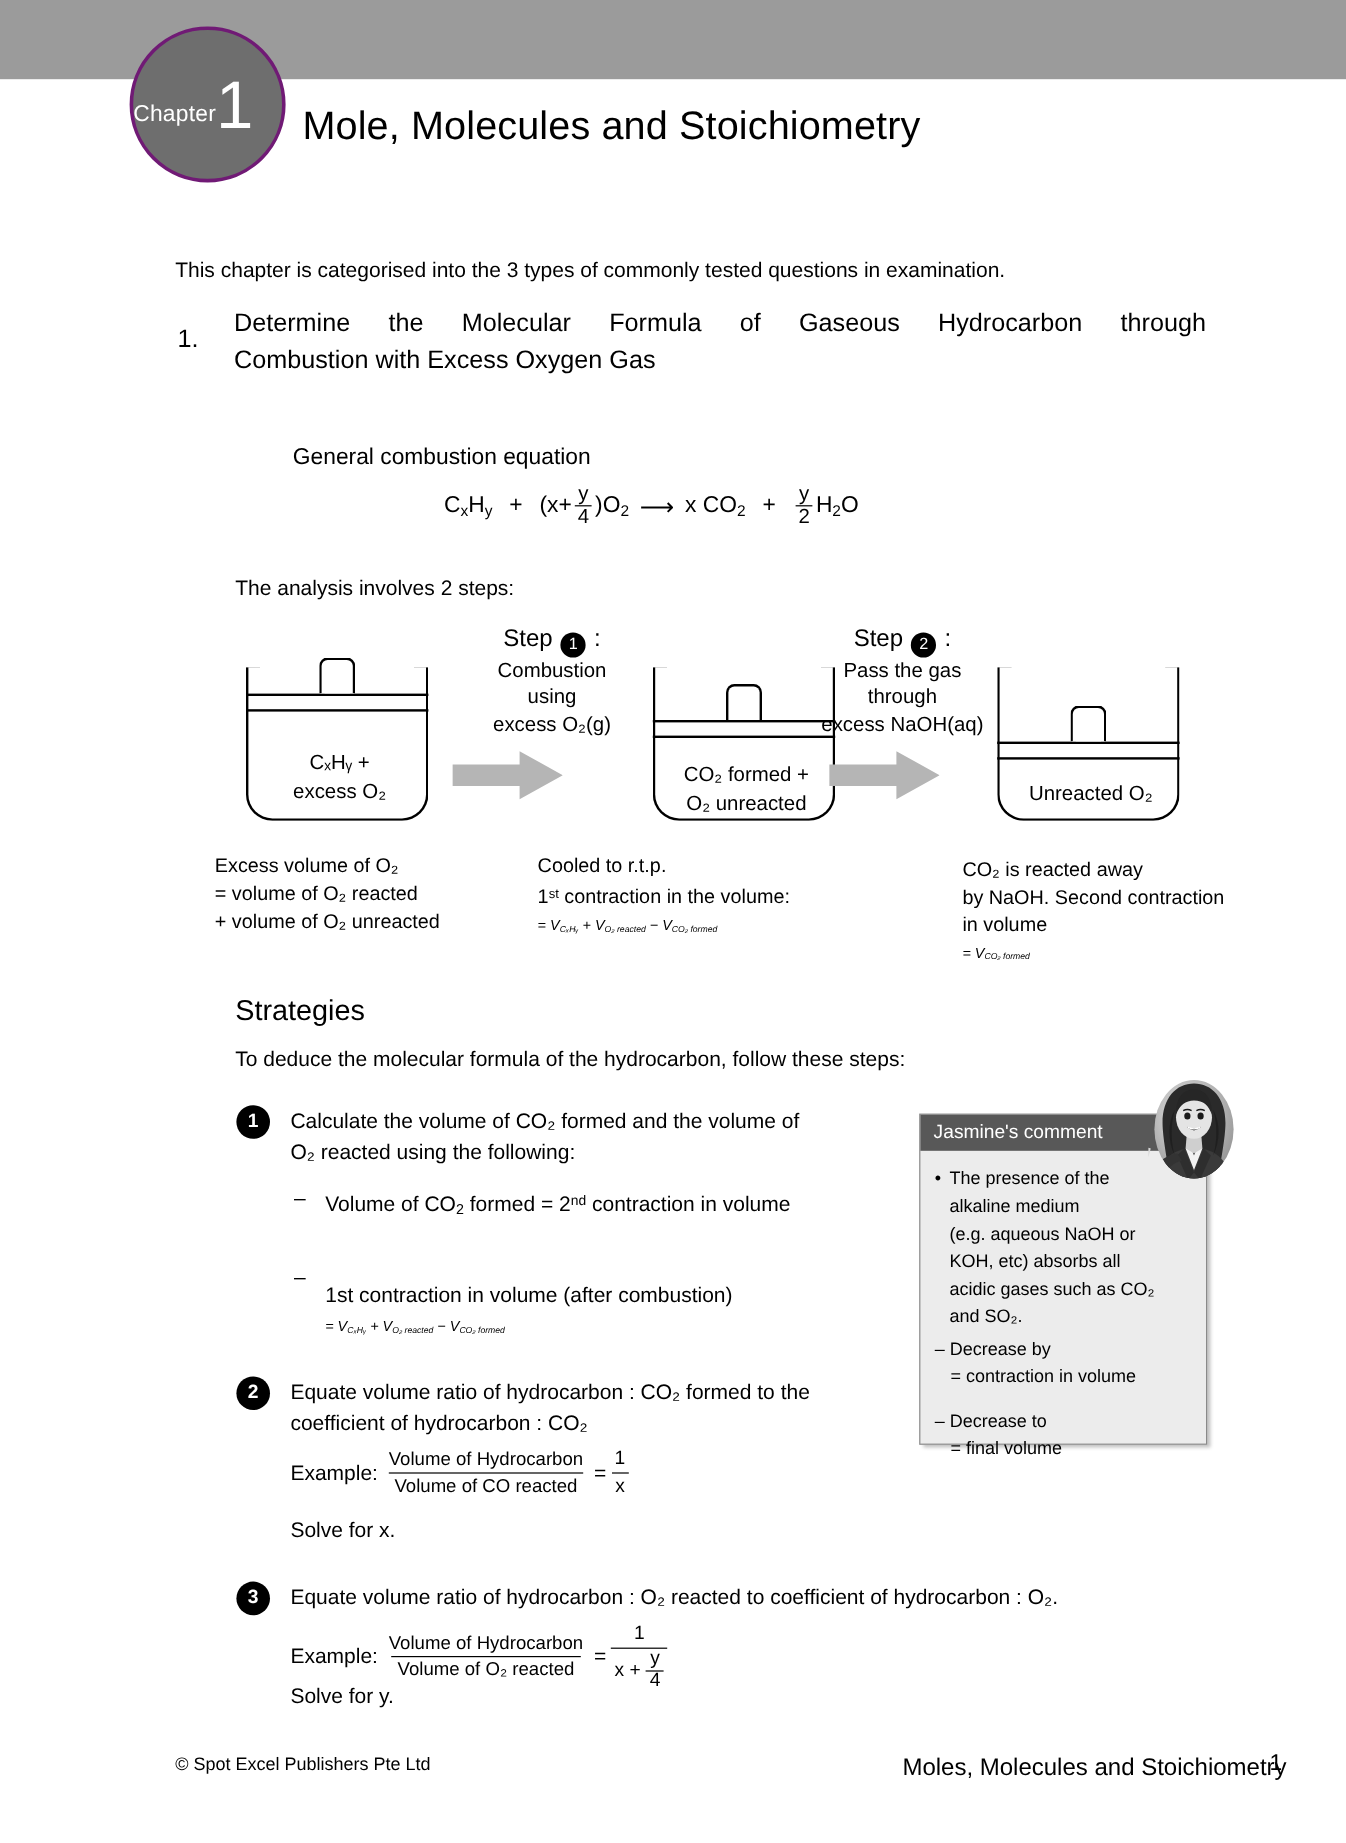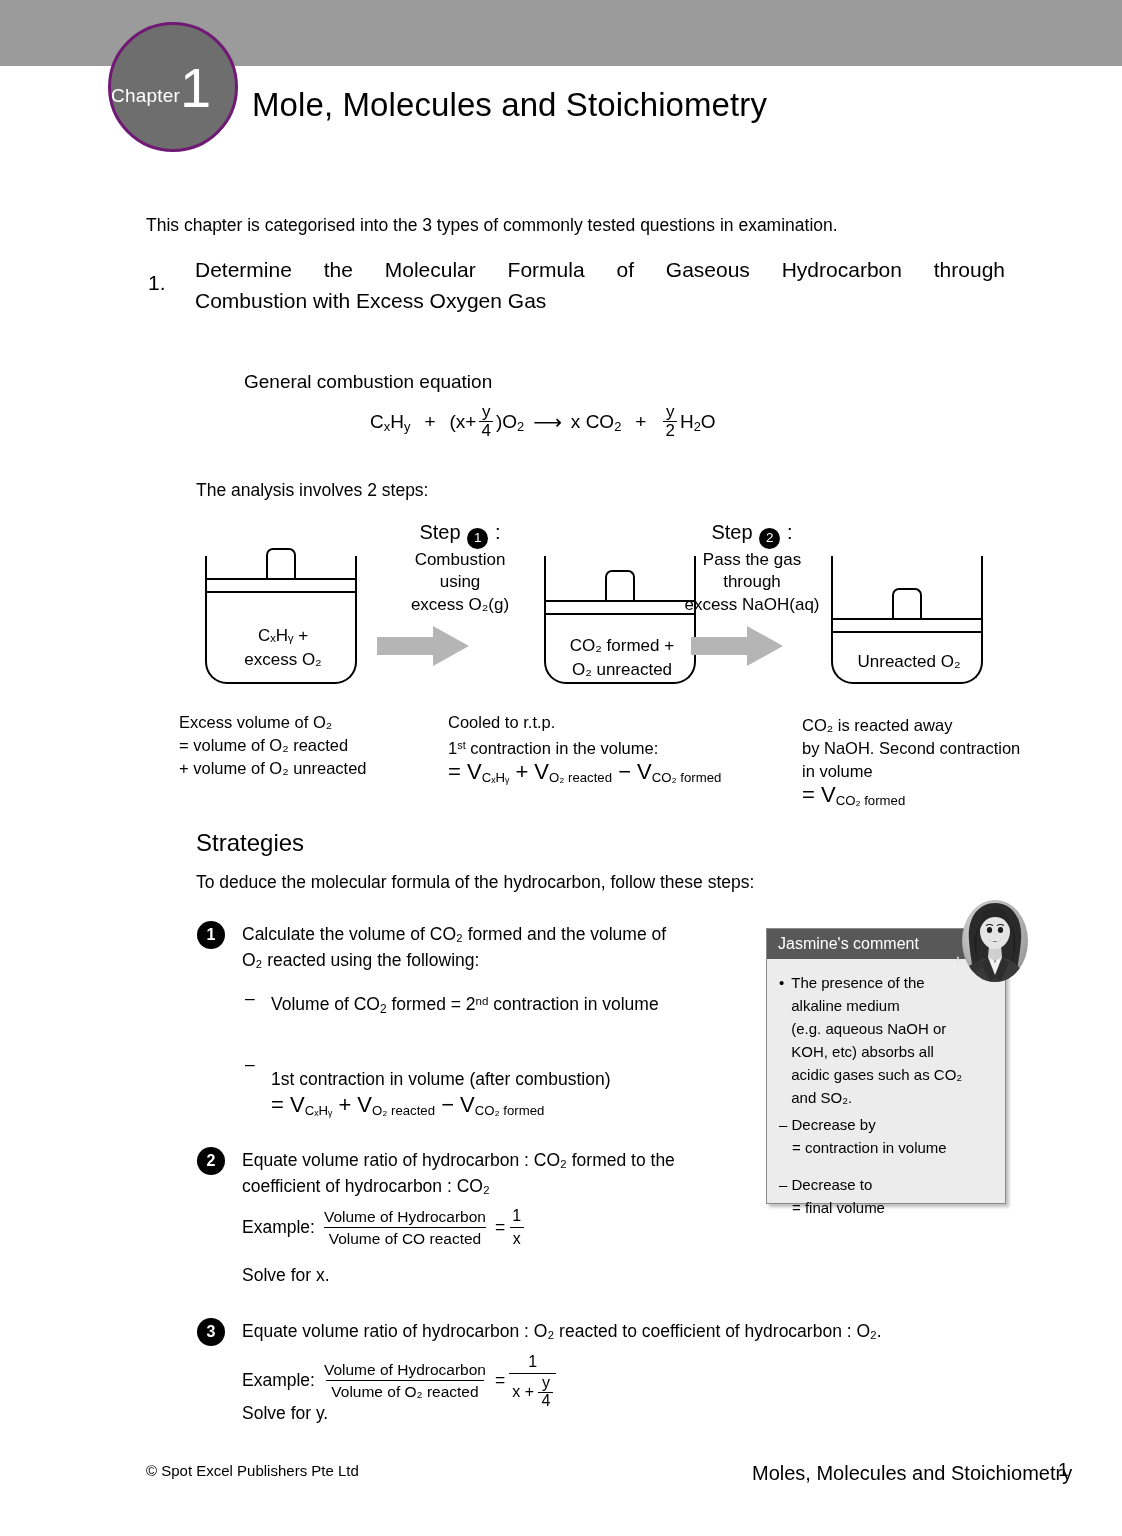--- a/index.html
+++ b/index.html
@@ -114,21 +114,21 @@
 
   .numcircle {
     position: absolute; width: 28px; height: 28px; border-radius: 50%;
     background: #000; color: #fff; font-size: 16px; font-weight: 600;
     display: flex; align-items: center; justify-content: center;
   }
   .stepbody { position: absolute; font-size: 17.5px; line-height: 26px; }
   .dashitem { position: absolute; font-size: 17.5px; line-height: 26px; }
   .dash { position: absolute; font-size: 17.5px; }
 
-  .vexpr { font-size: 22px; }
+  .vexpr { font-size: 12px; font-style: italic; }
   .vexpr sub { font-size: .6em; }
 
   
   .exfrac {
     display: inline-flex; flex-direction: column; align-items: center;
     vertical-align: middle; margin: 0 4px; line-height: 1.25;
   }
   .exfrac .num { font-size: 15.5px; padding: 0 5px 1px 5px; white-space: nowrap; }
   .exfrac .den { font-size: 15.5px; padding: 1px 5px 0 5px; border-top: 1.5px solid #000; white-space: nowrap; }
   .exfrac.small .num, .exfrac.small .den { font-size: 16px; padding-left: 3px; padding-right: 3px; }

